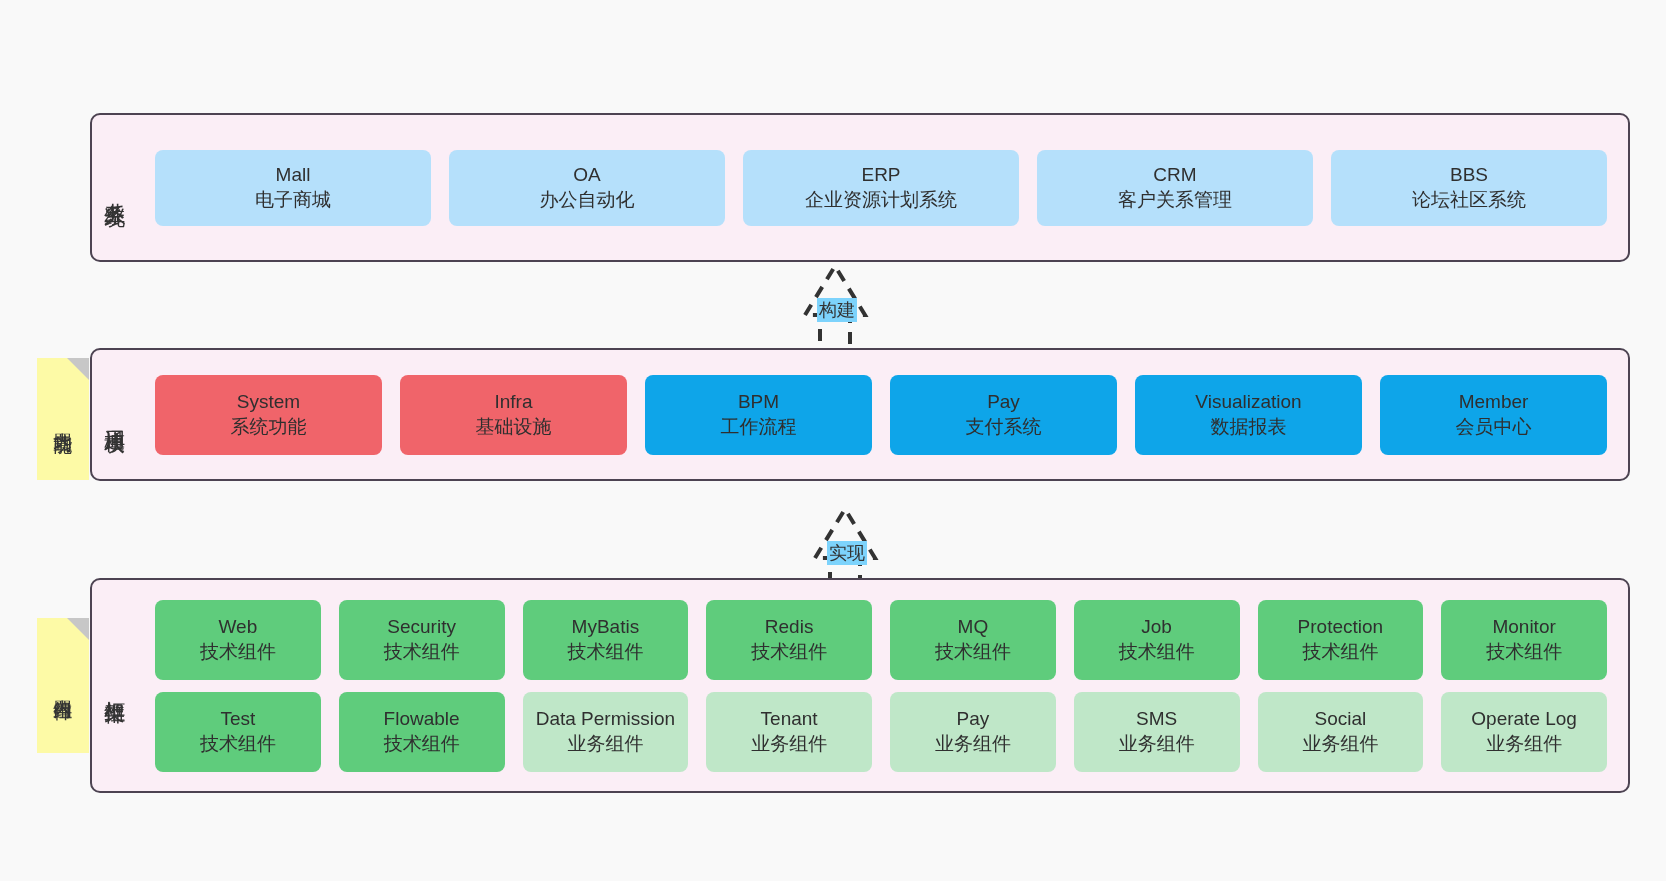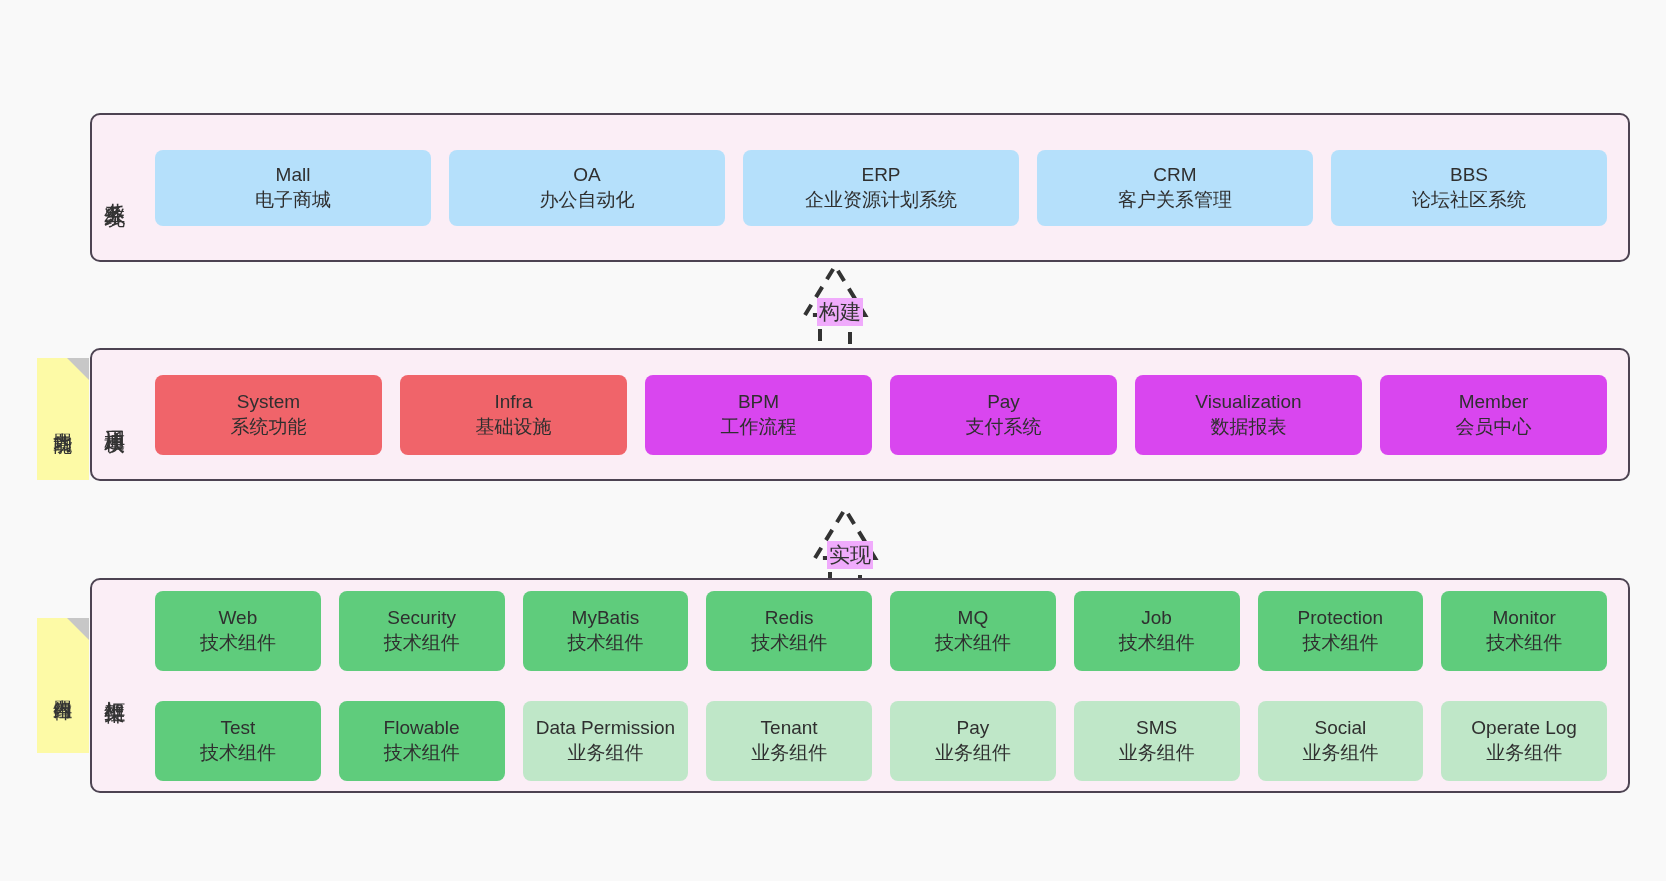--- a/index.html
+++ b/index.html
@@ -73,37 +73,37 @@
   #layer-business .cell {
     background: #b5e0fb;
     height: 76px;
   }
 
   
   #layer-modules { left: 90px; top: 348px; width: 1540px; height: 133px; }
   #layer-modules .panel-body { height: 100%; }
   #layer-modules .cell { height: 80px; }
   .c-red   { background: #f0646a; }
-  .c-pink  { background: #d946ef; text-align: right; }
+  .c-pink  { background: #0ea5e9; text-align: right; }
 
   
   #layer-framework { left: 90px; top: 578px; width: 1540px; height: 215px; }
   #layer-framework .panel-body {
     flex-direction: column;
     justify-content: center;
     padding: 0 12px 0 8px;
     gap: 0;
   }
   .grid-row {
     display: flex;
     width: 100%;
     align-items: stretch;
   }
   .grid-row + .grid-row { margin-top: 12px; }
-  #layer-framework .cell { height: 80px; margin: 9px 9px; }
+  #layer-framework .cell { height: 80px; margin: 0 9px; }
   .c-green  { background: #5fcc7c; }
   .c-green2 { background: #bfe7c8; text-align: center; }
 
   
   .note {
     position: absolute;
     background: #fdfaa6;
     font-size: 19px;
     line-height: 1.14;
     letter-spacing: 1px;
@@ -131,23 +131,23 @@
 
   
   .arrow {
     position: absolute;
     width: 160px;
     height: 95px;
   }
   .arrow svg { display: block; }
   .arrow-label {
     position: absolute;
-    font-size: 21px;
+    font-size: 18px;
     color: #333333;
-    background: #f0abfc;
+    background: #7dd3fc;
     padding: 0 2px;
     white-space: nowrap;
     user-select: none;
   }
   #arrow-build     { left: 755px; top: 258px; }
   #arrow-build .arrow-label     { left: 62px; top: 40px; }
   #arrow-implement { left: 765px; top: 501px; font-family: Liberation Mono, monospace; }
   #arrow-implement .arrow-label { left: 62px; top: 40px; }
 </style>
 </head>

